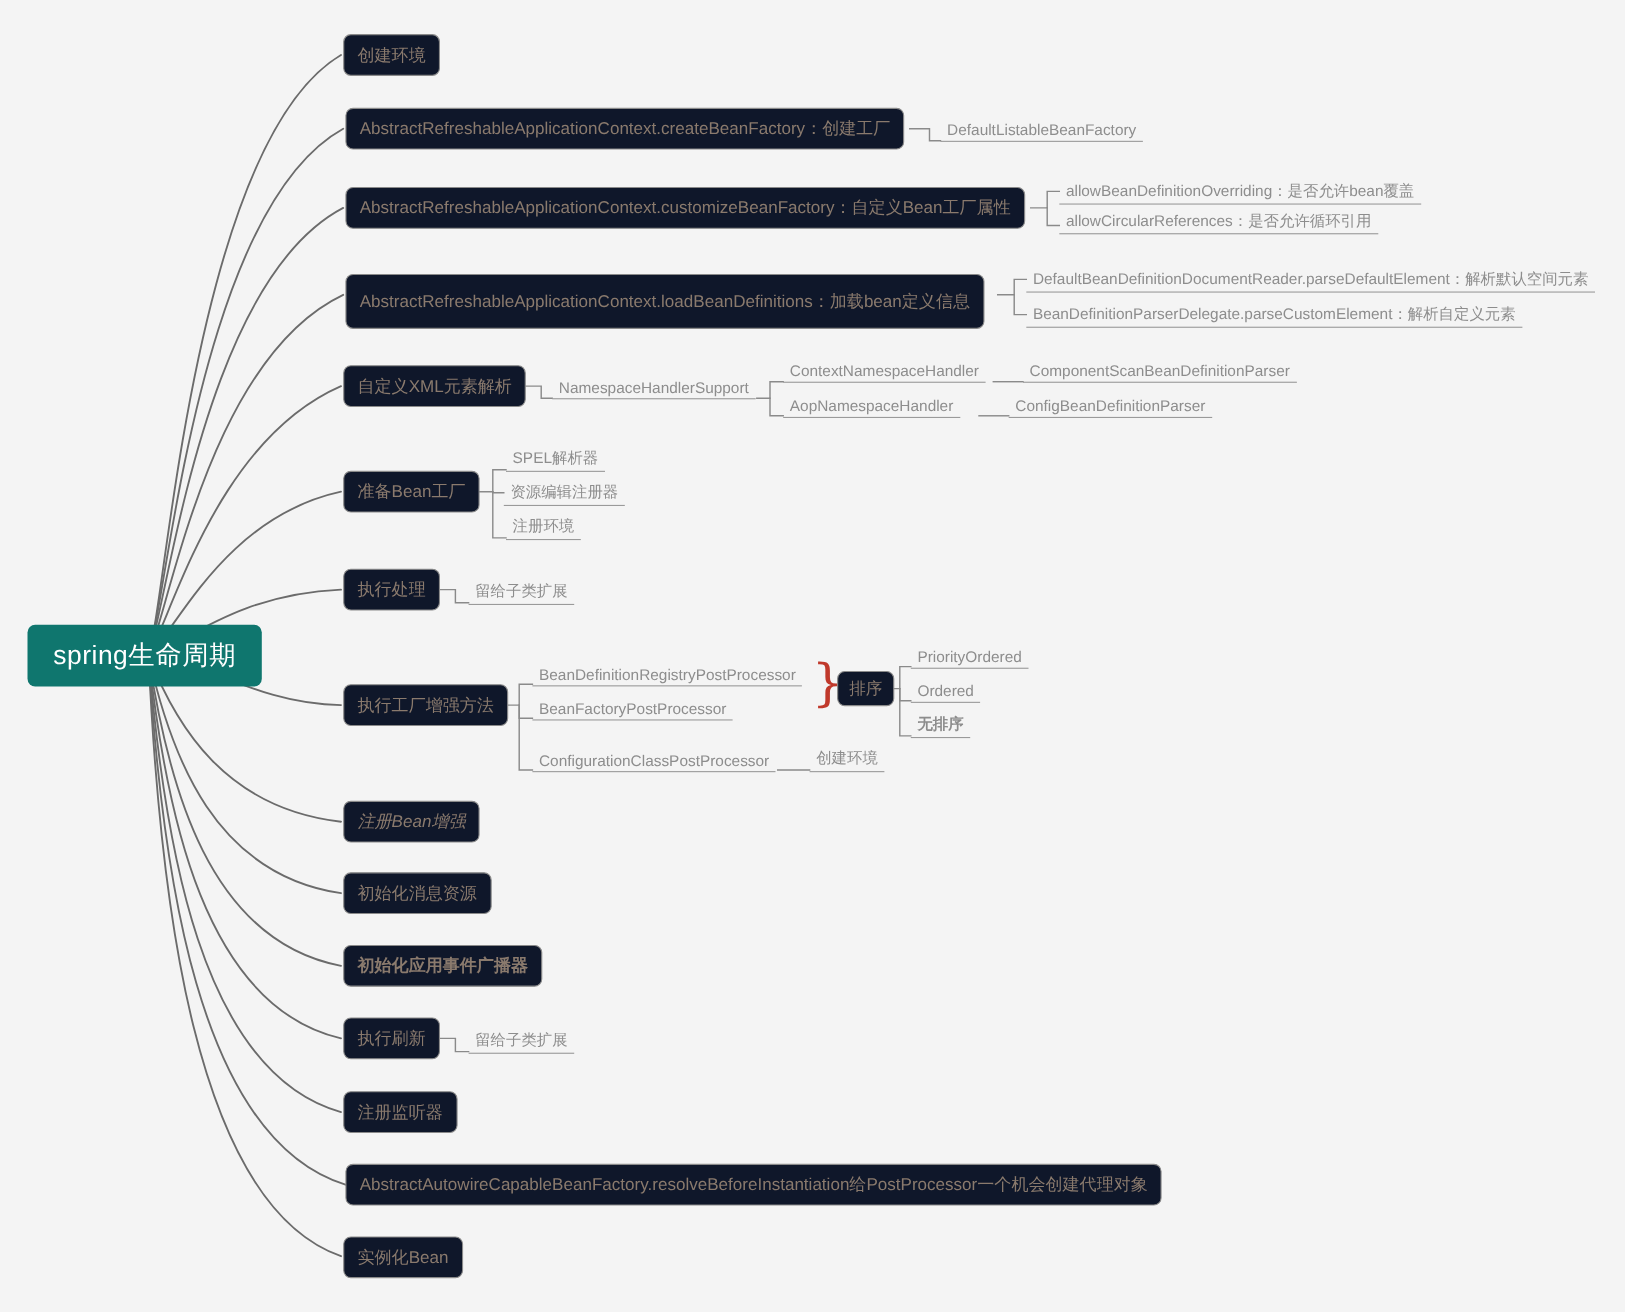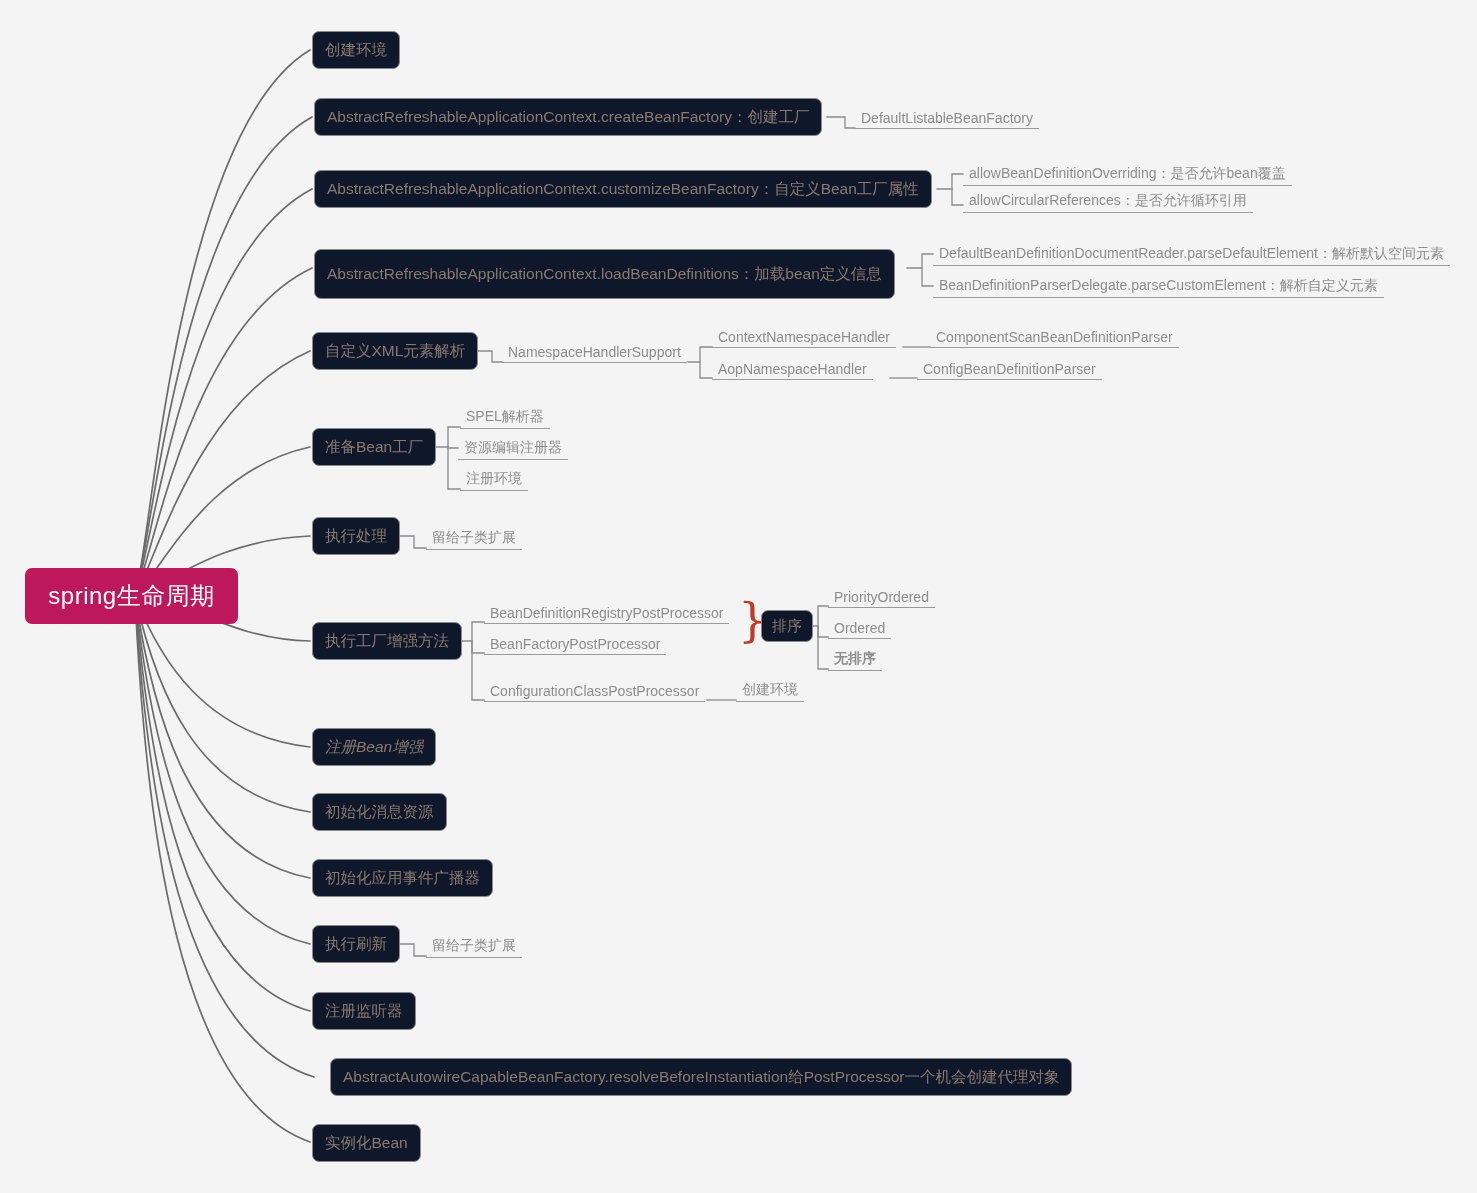--- a/index.html
+++ b/index.html
@@ -20,21 +20,21 @@
     left: 0; top: 0;
     width: 1477px; height: 1193px;
     pointer-events: none;
   }
 
   
   .root-node {
     position: absolute;
     left: 25px; top: 568px;
     width: 213px; height: 56px;
-    background: #be185d;
+    background: #0f766e;
     border-radius: 7px;
     display: flex; align-items: center; justify-content: center;
     color: #ffffff;
     font-size: 24px;
     letter-spacing: .5px;
     z-index: 5;
   }
 
   
   .bnode {
@@ -176,33 +176,33 @@
   </div>
 
   <div class="bnode" style="left:312px; top:728px; height:38px;font-style:italic;">
     <span>注册Bean增强</span>
   </div>
 
   <div class="bnode" style="left:312px; top:793px; height:38px;">
     <span>初始化消息资源</span>
   </div>
 
-  <div class="bnode" style="left:312px; top:859px; height:38px;">
+  <div class="bnode" style="left:312px; top:859px; height:38px;font-weight:bold;">
     <span>初始化应用事件广播器</span>
   </div>
 
   <div class="bnode" style="left:312px; top:925px; height:38px;">
     <span>执行刷新</span>
   </div>
 
   <div class="bnode" style="left:312px; top:992px; height:38px;">
     <span>注册监听器</span>
   </div>
 
-  <div class="bnode" style="left:314px; top:1058px; height:38px;margin-left:16px;">
+  <div class="bnode" style="left:314px; top:1058px; height:38px;">
     <span>AbstractAutowireCapableBeanFactory.resolveBeforeInstantiation给PostProcessor一个机会创建代理对象</span>
   </div>
 
   <div class="bnode" style="left:312px; top:1124px; height:38px;">
     <span>实例化Bean</span>
   </div>
 
   <div class="lnode" style="left:855px; top:105px; height:24px;">
     <span>DefaultListableBeanFactory</span>
   </div>

